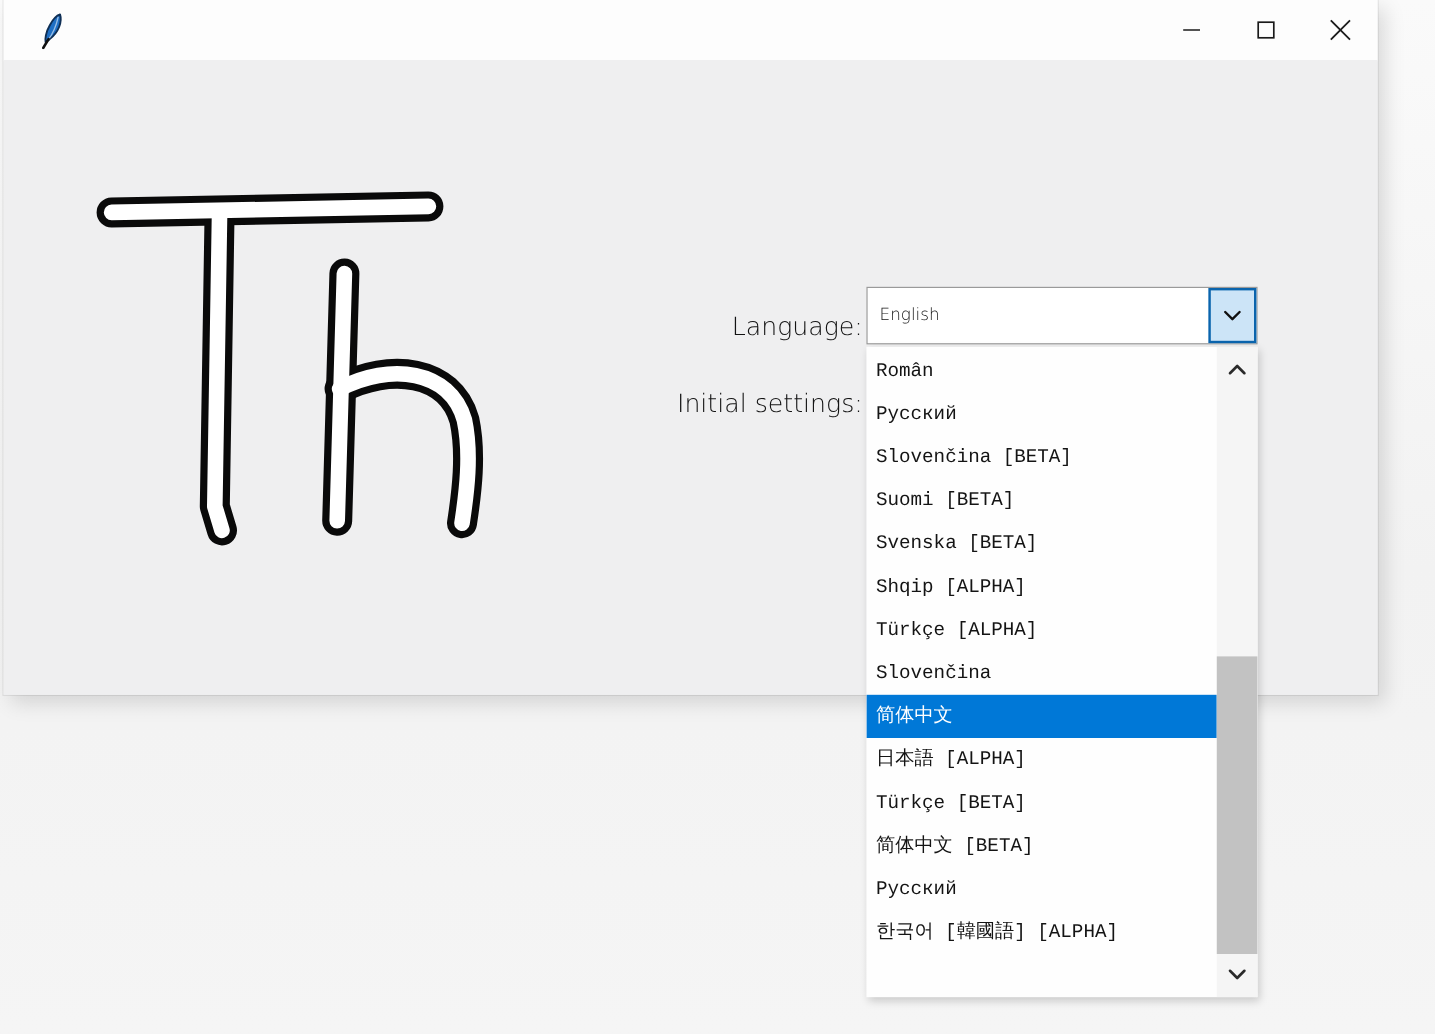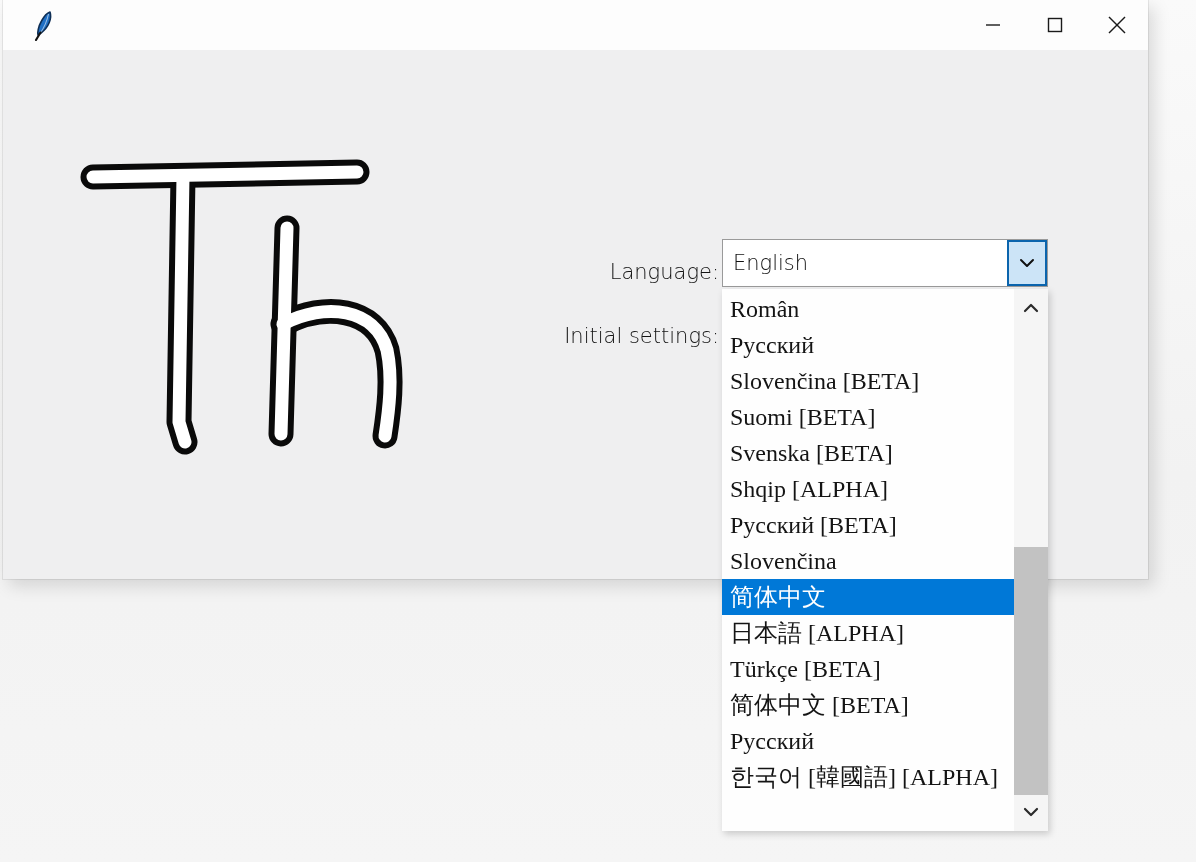--- a/index.html
+++ b/index.html
@@ -117,21 +117,21 @@
     background: #ffffff;
     border: 1px solid #9a9a9a;
     display: flex;
     align-items: stretch;
   }
   #language-combo-value {
     flex: 1;
     display: flex;
     align-items: center;
     padding-left: 10px;
-    font-size: 21px;
+    font-size: 14px;
     color: #111;
     font-family: "DejaVu Sans", sans-serif;
     font-weight: 350;
   }
   #language-combo-arrow {
     width: 40px;
     box-sizing: border-box;
     background: #cce4f7;
     border: 2px solid #0a64ad;
     display: flex;
@@ -153,23 +153,23 @@
     overflow: hidden;
   }
   #dropdown-list {
     flex: 1;
     padding-top: 2px;
   }
   .dropdown-item {
     height: 36px;
     line-height: 36px;
     padding-left: 8px;
-    font-size: 24px;
+    font-size: 16px;
     color: #141414;
-    font-family: Liberation Serif, serif;
+    font-family: Liberation Mono, monospace;
     font-weight: 350;
     white-space: nowrap;
     overflow: hidden;
     cursor: default;
   }
   .dropdown-item.selected {
     background: #0078d7;
     color: #ffffff;
   }
   .dropdown-item.rtl { direction: rtl; text-align: left; }
@@ -288,21 +288,21 @@
 
   <div id="language-dropdown">
 
     <div id="dropdown-list">
         <div class="dropdown-item">Român</div>
         <div class="dropdown-item">Русский</div>
         <div class="dropdown-item">Slovenčina [BETA]</div>
         <div class="dropdown-item">Suomi [BETA]</div>
         <div class="dropdown-item">Svenska [BETA]</div>
         <div class="dropdown-item">Shqip [ALPHA]</div>
-        <div class="dropdown-item">Русский [BETA]</div>
+        <div class="dropdown-item">Türkçe [ALPHA]</div>
         <div class="dropdown-item">Slovenčina</div>
         <div class="dropdown-item selected">简体中文</div>
         <div class="dropdown-item">日本語 [ALPHA]</div>
         <div class="dropdown-item">Türkçe [BETA]</div>
         <div class="dropdown-item rtl">简体中文 [BETA]</div>
         <div class="dropdown-item">Русский</div>
         <div class="dropdown-item">한국어 [韓國語] [ALPHA]</div>
       </div>
 
     <div id="dropdown-scrollbar">

